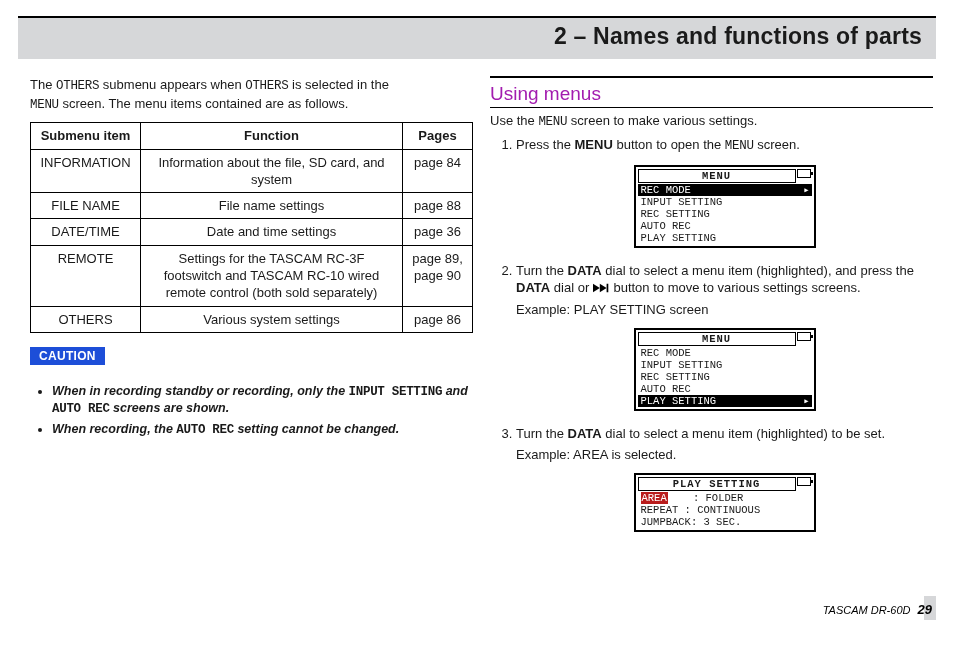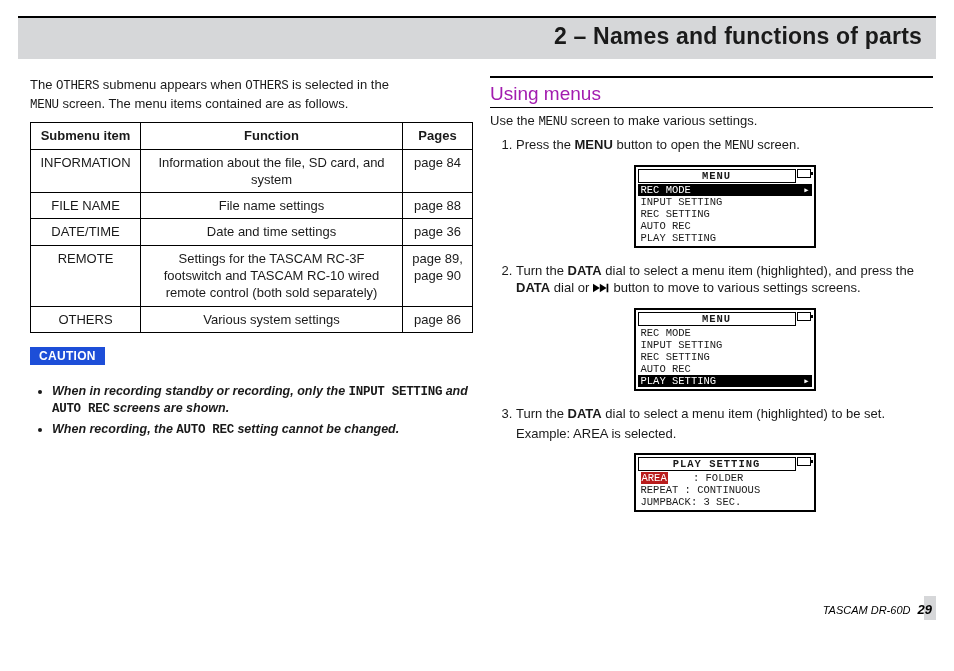--- a/index.html
+++ b/index.html
@@ -130,20 +130,21 @@
             <div class="row">AUTO REC</div>
             <div class="row">PLAY SETTING</div>
           </div>
         </li>
         <li>
           <span>Turn the </span><b>DATA</b><span> dial to select a menu item (highlighted), and press the </span><b>DATA</b><span> dial or </span><span class="ffwd"><svg viewBox="0 0 20 10">
                 <polygon points="0,0 8,5 0,10" fill="#000"></polygon>
                 <polygon points="8,0 16,5 8,10" fill="#000"></polygon>
                 <rect x="16" y="0" width="2" height="10" fill="#000"></rect>
               </svg></span><span> button to move to various settings screens.</span>
+          <p class="ex">Example: PLAY SETTING screen</p>
           <div class="lcd">
             <div class="bat"></div>
             <div class="top">MENU</div>
             <div class="row">REC MODE</div>
             <div class="row">INPUT SETTING</div>
             <div class="row">REC SETTING</div>
             <div class="row">AUTO REC</div>
             <div class="row hl"><span>PLAY SETTING</span><span class="arrow">▸</span></div>
           </div>
         </li>

